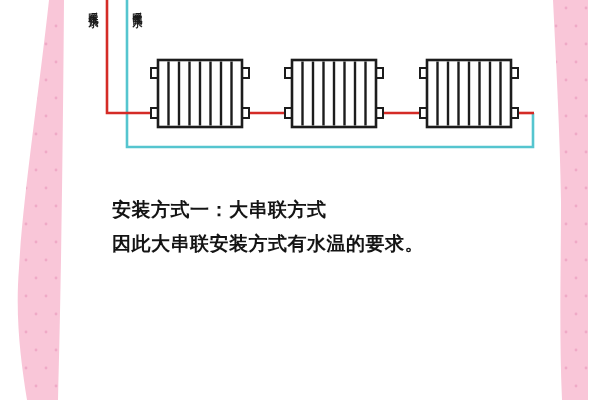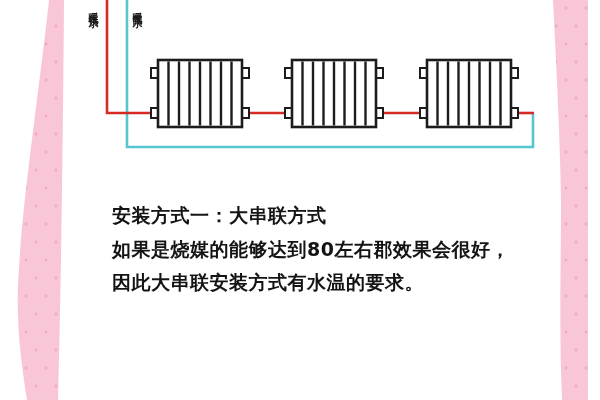--- a/index.html
+++ b/index.html
@@ -16,21 +16,21 @@
     font-size:10px;
     font-weight:bold;
     color:#1a1a1a;
     letter-spacing:2px;
     line-height:12px;
     top:4px;
   }
   #supply-label{left:87px;}
   #return-label{left:131px;}
   #text-block{
-    position:absolute;left:112px;top:199px;width:460px;
+    position:absolute;left:112px;top:193px;width:460px;
     font-size:19px;font-weight:bold;color:#141414;
   }
   #text-block .tline{
     height:33.5px;line-height:33.5px;white-space:nowrap;
     letter-spacing:0.5px;
   }
 </style>
 </head>
 <body>
 
@@ -72,15 +72,14 @@
   <use href="#radiator-symbol" x="158" y="60"></use>
   <use href="#radiator-symbol" x="292" y="60"></use>
   <use href="#radiator-symbol" x="427" y="60"></use>
 </svg>
 
 <div class="vlabel" id="supply-label">暖气供水</div>
 <div class="vlabel" id="return-label">暖气回水</div>
 
 <div id="text-block">
   <div class="tline">安装方式一：大串联方式</div>
-  <div class="tline">如果是烧媒的能够达到80左右郡效果会很好，</div>
   <div class="tline">因此大串联安装方式有水温的要求。</div>
 </div>
 
 </body></html>

